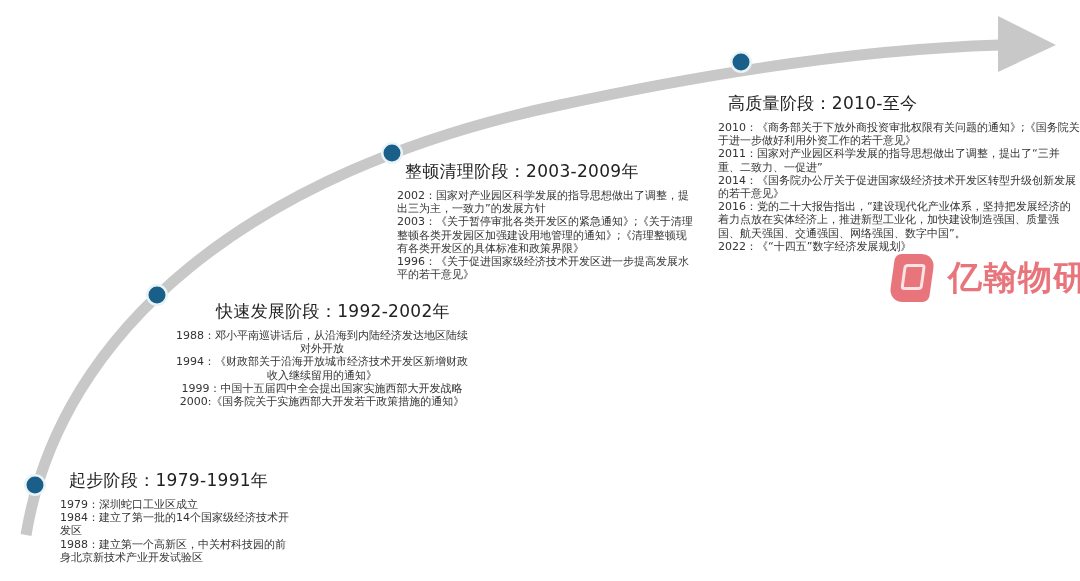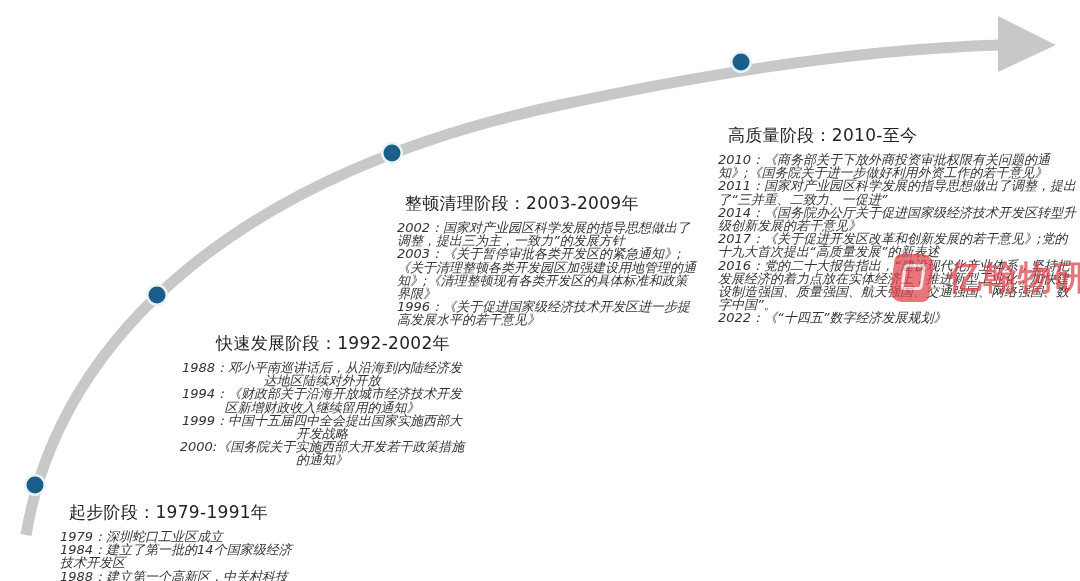--- a/index.html
+++ b/index.html
@@ -1,21 +1,21 @@
 <!DOCTYPE html>
 <html><head>
 <meta charset="utf-8">
 <style>
   html, body { margin: 0; padding: 0; background: #ffffff; }
   body { width: 1080px; height: 581px; position: relative; overflow: hidden;
          font-family: "DejaVu Sans", "Liberation Sans", sans-serif; color: #2b2b2b; }
   #timeline-svg { position: absolute; left: 0; top: 0; width: 1080px; height: 581px; }
-  .stage { position: absolute; margin-top: 32px; }
+  .stage { position: absolute; }
   .stage-title { font-size: 17px; color: #222; white-space: nowrap; letter-spacing: 0.3px; margin-bottom: 6px; }
-  .stage-items { font-size: 13px; line-height: 13.2px; color: #333; font-style: italic; }
+  .stage-items { font-size: 11px; line-height: 13.2px; color: #333; }
   .stage-item { display: block; }
   .watermark { position: absolute; left: 892px; top: 252px; height: 52px; display: flex; align-items: center; opacity: 0.72; }
   .wm-logo { width: 40px; height: 48px; background: #e0404a; border-radius: 6px 14px 6px 14px; transform: skewX(-8deg); position: relative; }
   .wm-logo::after { content: ""; position: absolute; left: 10px; top: 10px; width: 16px; height: 20px; border: 3px solid #fff; border-radius: 4px; opacity: 0.8; }
   .wm-text { font-size: 34px; font-weight: bold; color: #e0404a; margin-left: 16px; letter-spacing: 1px; white-space: nowrap; }
 </style>
 </head>
 <body>
 
 <svg id="timeline-svg" viewBox="0 0 1080 581">
@@ -66,21 +66,20 @@
     <span class="stage-item">1996：《关于促进国家级经济技术开发区进一步提高发展水平的若干意见》</span>
   </div>
 </div>
 
 <div class="stage" style="left:718px; top:92px; width:362px;">
   <div class="stage-title" style="margin-left:10px;">高质量阶段：2010-至今</div>
   <div class="stage-items">
     <span class="stage-item">2010：《商务部关于下放外商投资审批权限有关问题的通知》;《国务院关于进一步做好利用外资工作的若干意见》</span>
     <span class="stage-item">2011：国家对产业园区科学发展的指导思想做出了调整，提出了“三并重、二致力、一促进”</span>
     <span class="stage-item">2014：《国务院办公厅关于促进国家级经济技术开发区转型升级创新发展的若干意见》</span>
-    <span class="stage-item">2017：《关于促进开发区改革和创新发展的若干意见》;党的十九大首次提出“高质量发展”的新表述</span>
     <span class="stage-item">2016：党的二十大报告指出，“建设现代化产业体系，坚持把发展经济的着力点放在实体经济上，推进新型工业化，加快建设制造强国、质量强国、航天强国、交通强国、网络强国、数字中国”。</span>
     <span class="stage-item">2022：《“十四五”数字经济发展规划》</span>
   </div>
 </div>
 
 <div class="watermark">
   <div class="wm-logo"></div>
   <div class="wm-text">亿翰物研</div>
 </div>
 

